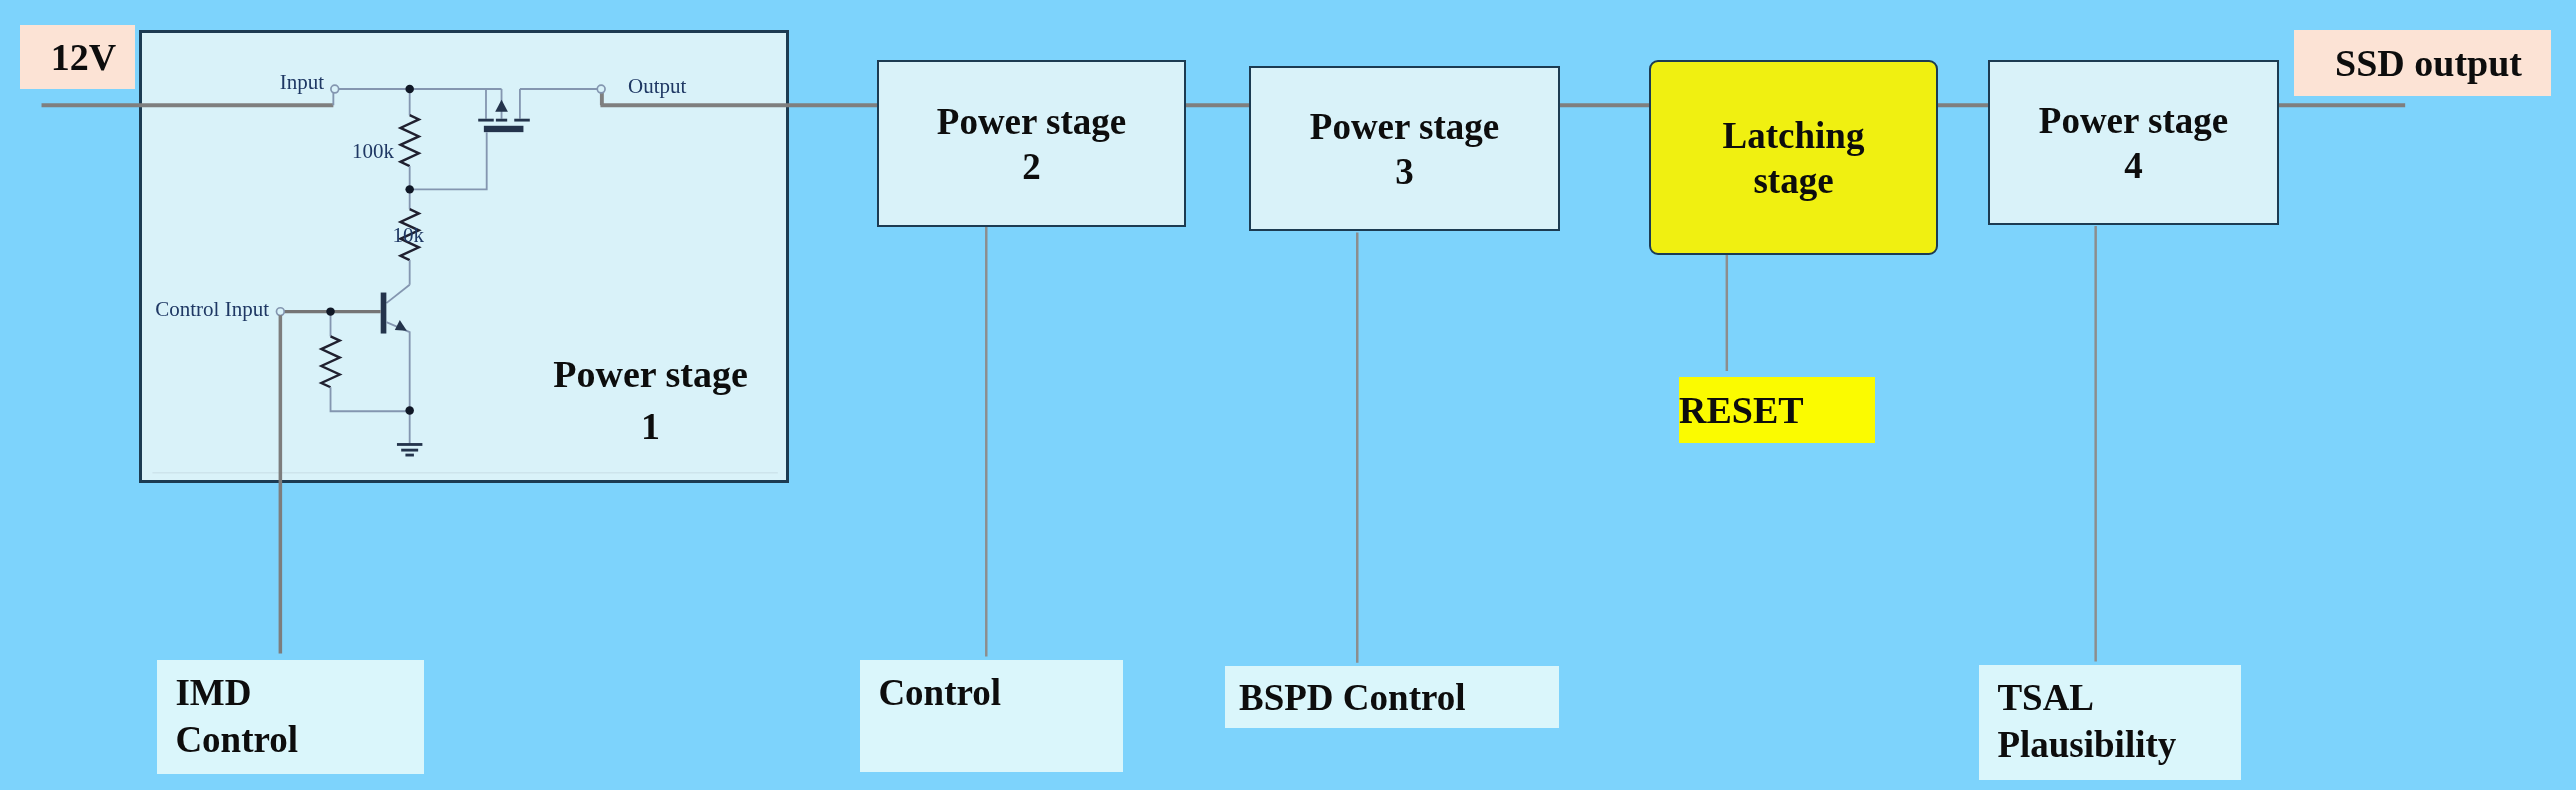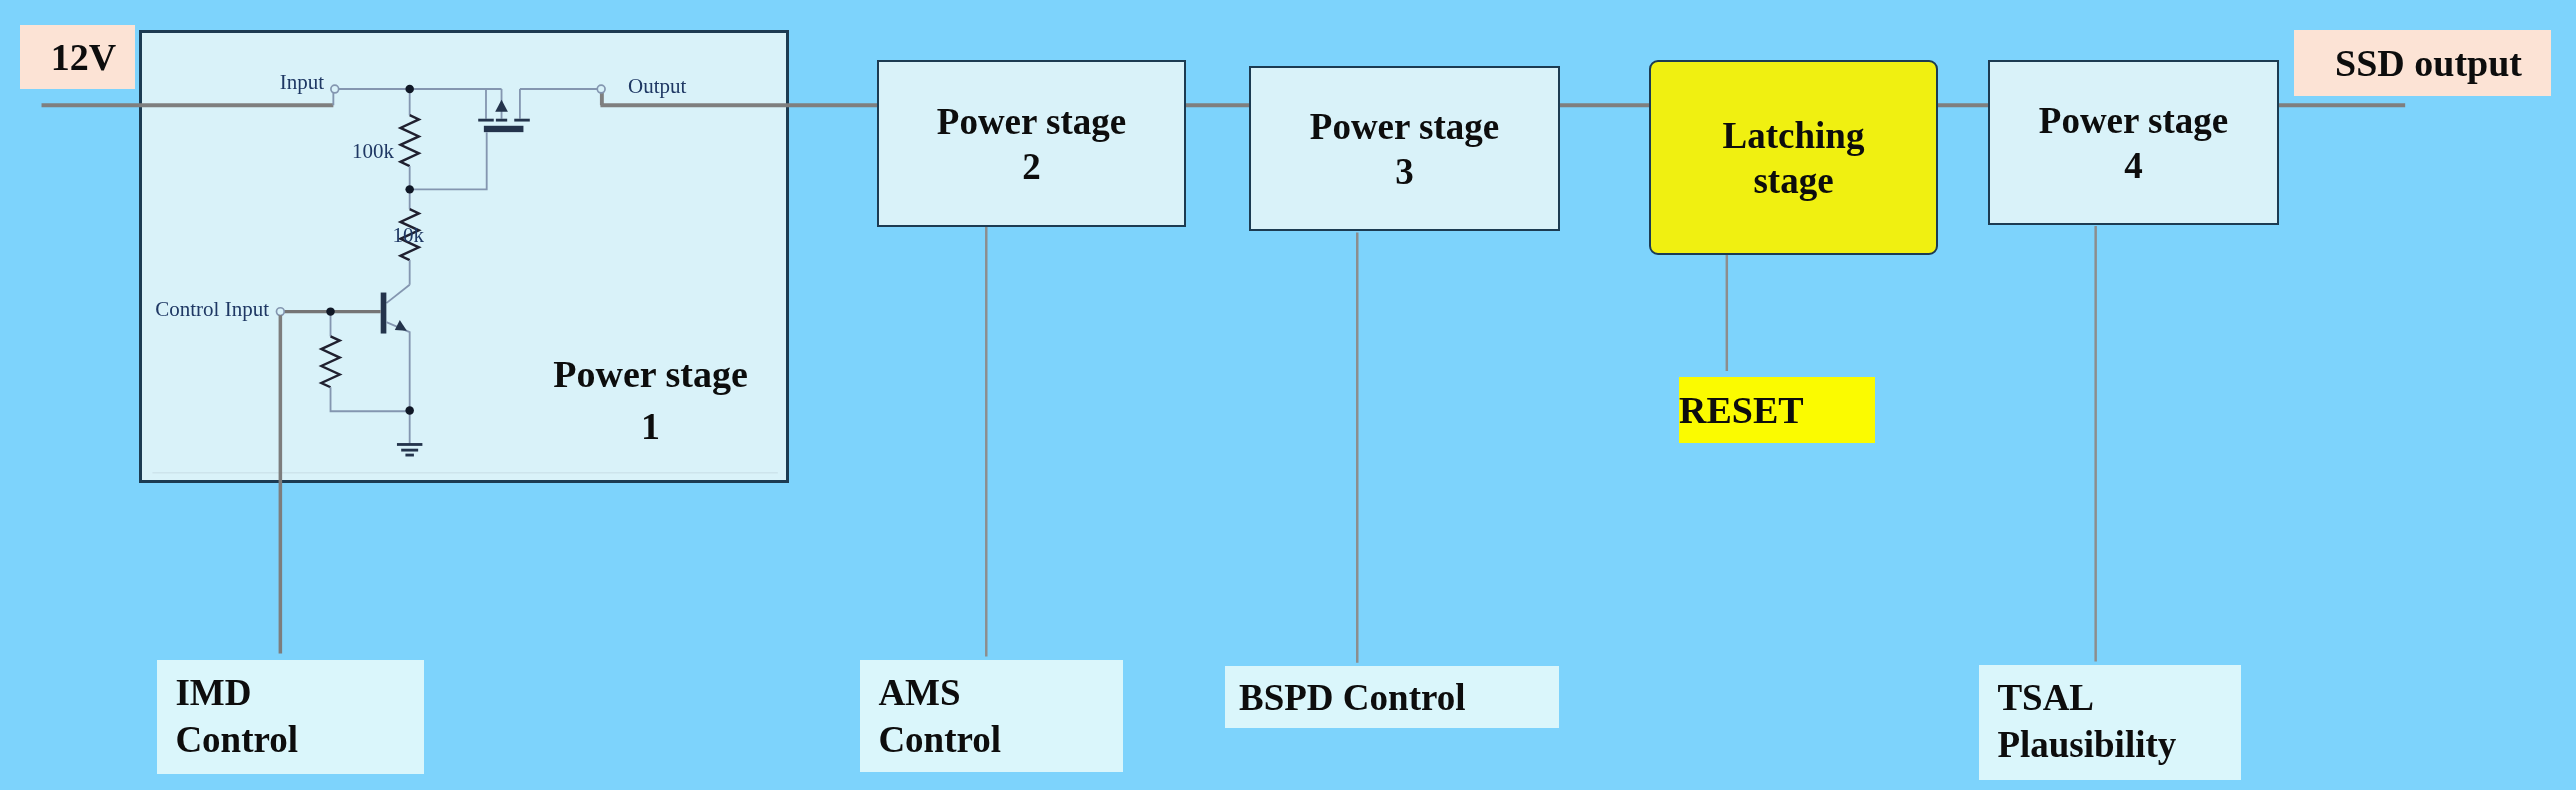--- a/index.html
+++ b/index.html
@@ -186,21 +186,20 @@
   <div class="reset-label" style="left:1679px;top:377px;width:196px;height:66px;">
     <span>RESET</span>
   </div>
 
   <div class="ctl-label" style="left:157px;top:660px;width:267px;height:114px;">
     <span>IMD</span>
     <span>Control</span>
   </div>
 
   <div class="ctl-label" style="left:860px;top:660px;width:263px;height:112px;">
-    <span>AMS</span>
     <span>Control</span>
   </div>
 
   <div class="ctl-label single" style="left:1225px;top:666px;width:334px;height:62px;">
     <span>BSPD Control</span>
   </div>
 
   <div class="ctl-label" style="left:1979px;top:665px;width:262px;height:115px;">
     <span>TSAL</span>
     <span>Plausibility</span>

